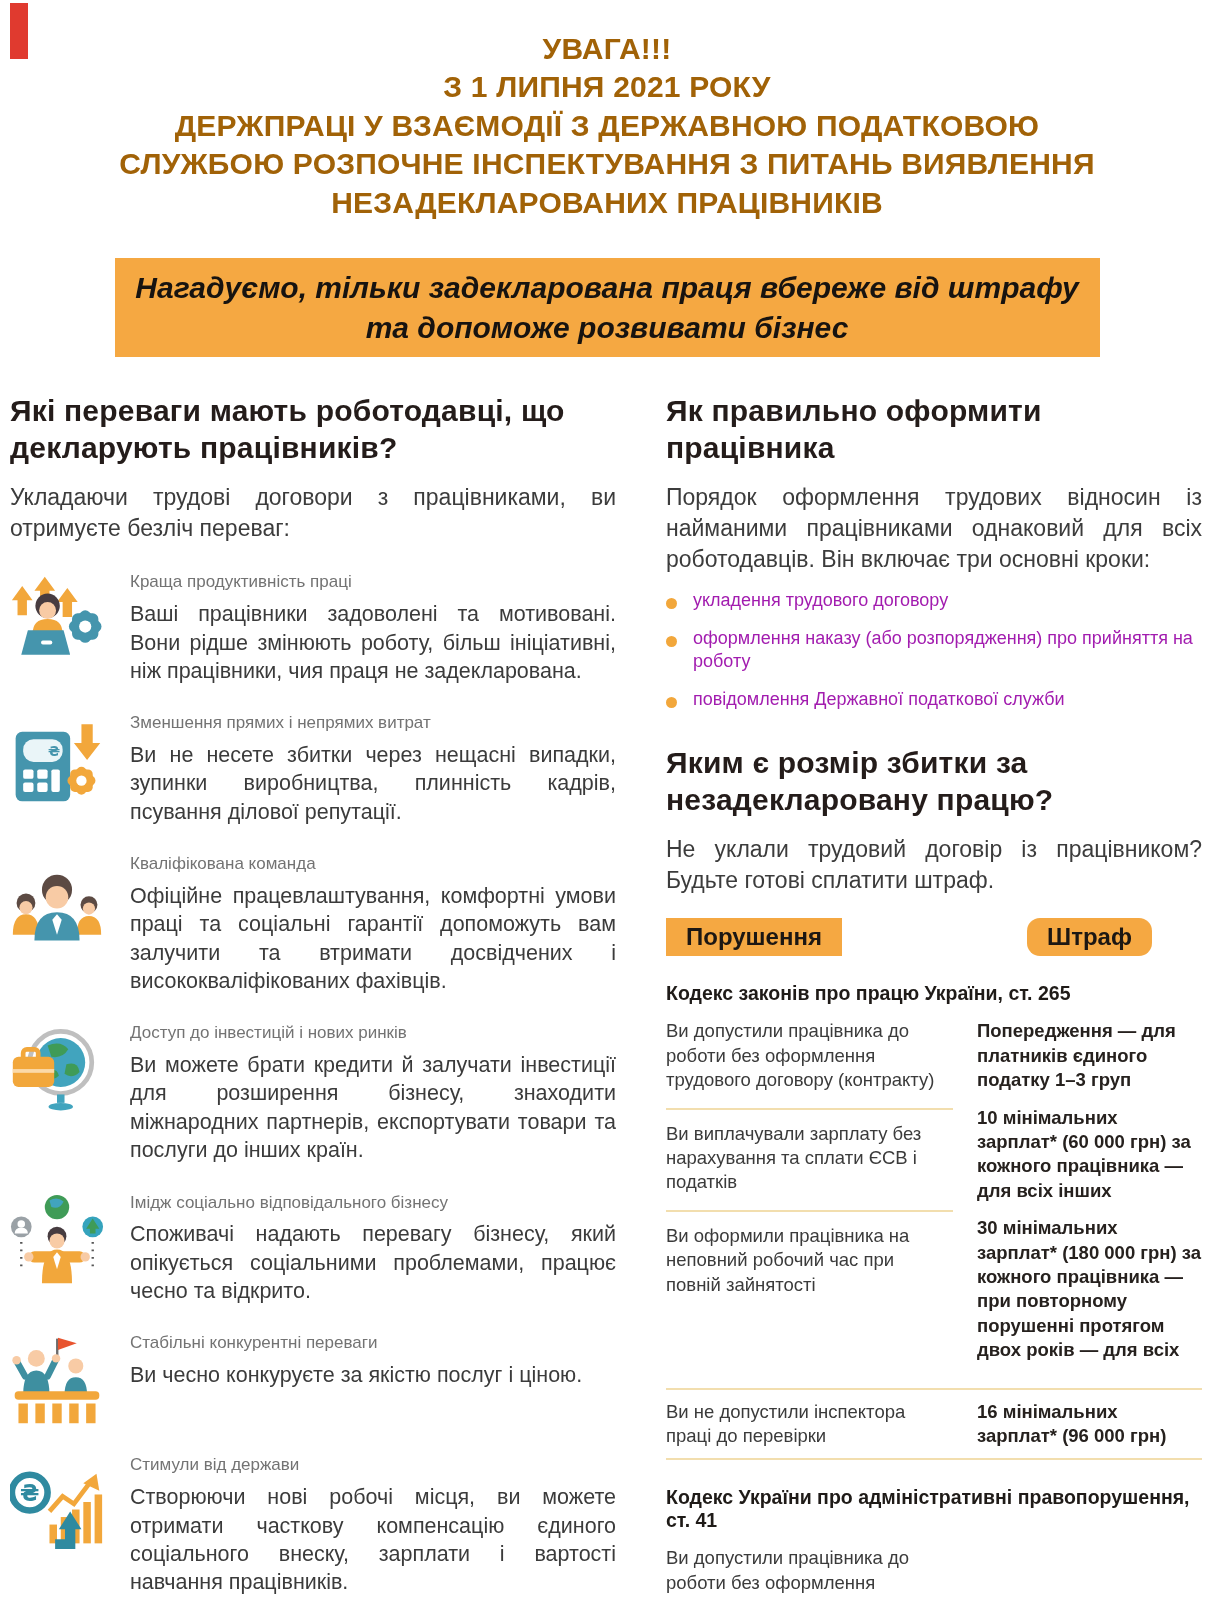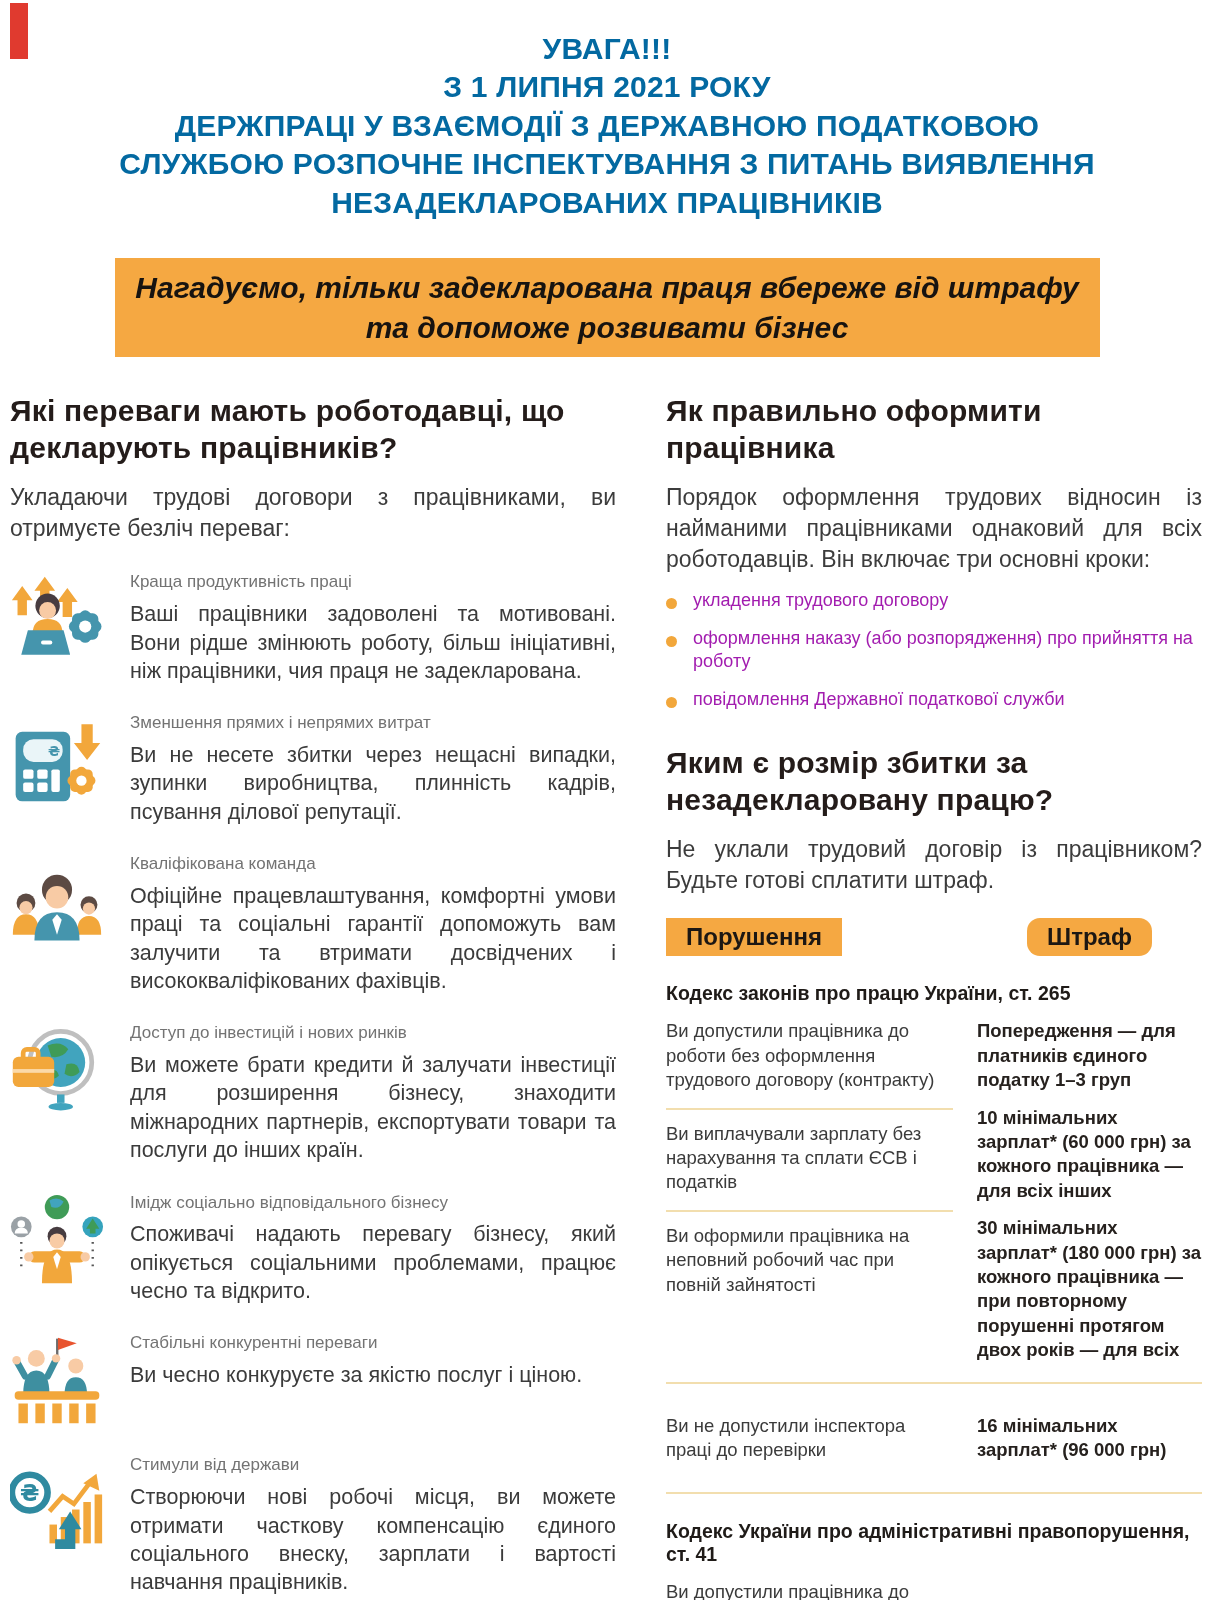--- a/index.html
+++ b/index.html
@@ -2,21 +2,21 @@
 <html lang="uk"><head>
 <meta charset="utf-8">
 <style>
   * { margin:0; padding:0; box-sizing:border-box; }
   body { background:#fff; font-family:"Liberation Sans", sans-serif; color:#222; }
   .page { position:relative; width:1214px; height:1600px; background:#fff; overflow:hidden; margin:0 auto; }
 
   .corner-mark { position:absolute; left:10px; top:3px; width:18px; height:56px; background:#E03A2F; }
 
   .title-block { margin:30px auto 0; width:1150px; text-align:center; font-weight:bold;
-                 font-size:30px; line-height:1.28; color:#0369a1; letter-spacing:.2px; }
+                 font-size:30px; line-height:1.28; color:#a16207; letter-spacing:.2px; }
 
   .banner { width:985px; margin:36px auto 0; background:#F5A842; text-align:center;
             font-weight:bold; font-size:30px; line-height:1.32; color:#171310; padding:10px 14px;font-style:italic; }
 
   .columns { display:flex; gap:50px; padding:0 12px 0 10px; margin-top:36px; }
   .col-left { width:606px; flex-shrink:0; }
   .col-right { flex:1; min-width:0; }
 
   h2 { font-size:30px; line-height:1.22; color:#241c1a; font-weight:bold; letter-spacing:.2px; }
   .intro { margin-top:16px; font-size:23px; line-height:1.35; color:#3c3c3c; text-align:justify; }
@@ -42,21 +42,21 @@
 
   .vf-grid { display:grid; grid-template-columns:287px 1fr; column-gap:24px; margin-top:14px; }
   .v-col { font-size:18.5px; line-height:1.32; color:#3b3b3b; }
   .f-col { font-size:18.5px; line-height:1.32; color:#26211e; font-weight:bold; }
   .v-cell { padding-bottom:15px; }
   .v-cell.sep { border-bottom:2px solid #F2DEAE; margin-bottom:12px; }
   .f-cell { margin-bottom:13px; }
 
   .inspector-row { display:grid; grid-template-columns:287px 1fr; column-gap:24px;
                    border-top:2px solid #F2DEAE; border-bottom:2px solid #F2DEAE;
-                   margin-top:6px; padding:30px 0; }
+                   margin-top:12px; padding:10px 0; }
 </style>
 </head>
 <body>
 
 <div class="page">
   <div class="corner-mark"></div>
 
   <div class="title-block">
     <div>УВАГА!!!</div>
     <div>З 1 ЛИПНЯ 2021 РОКУ</div>

